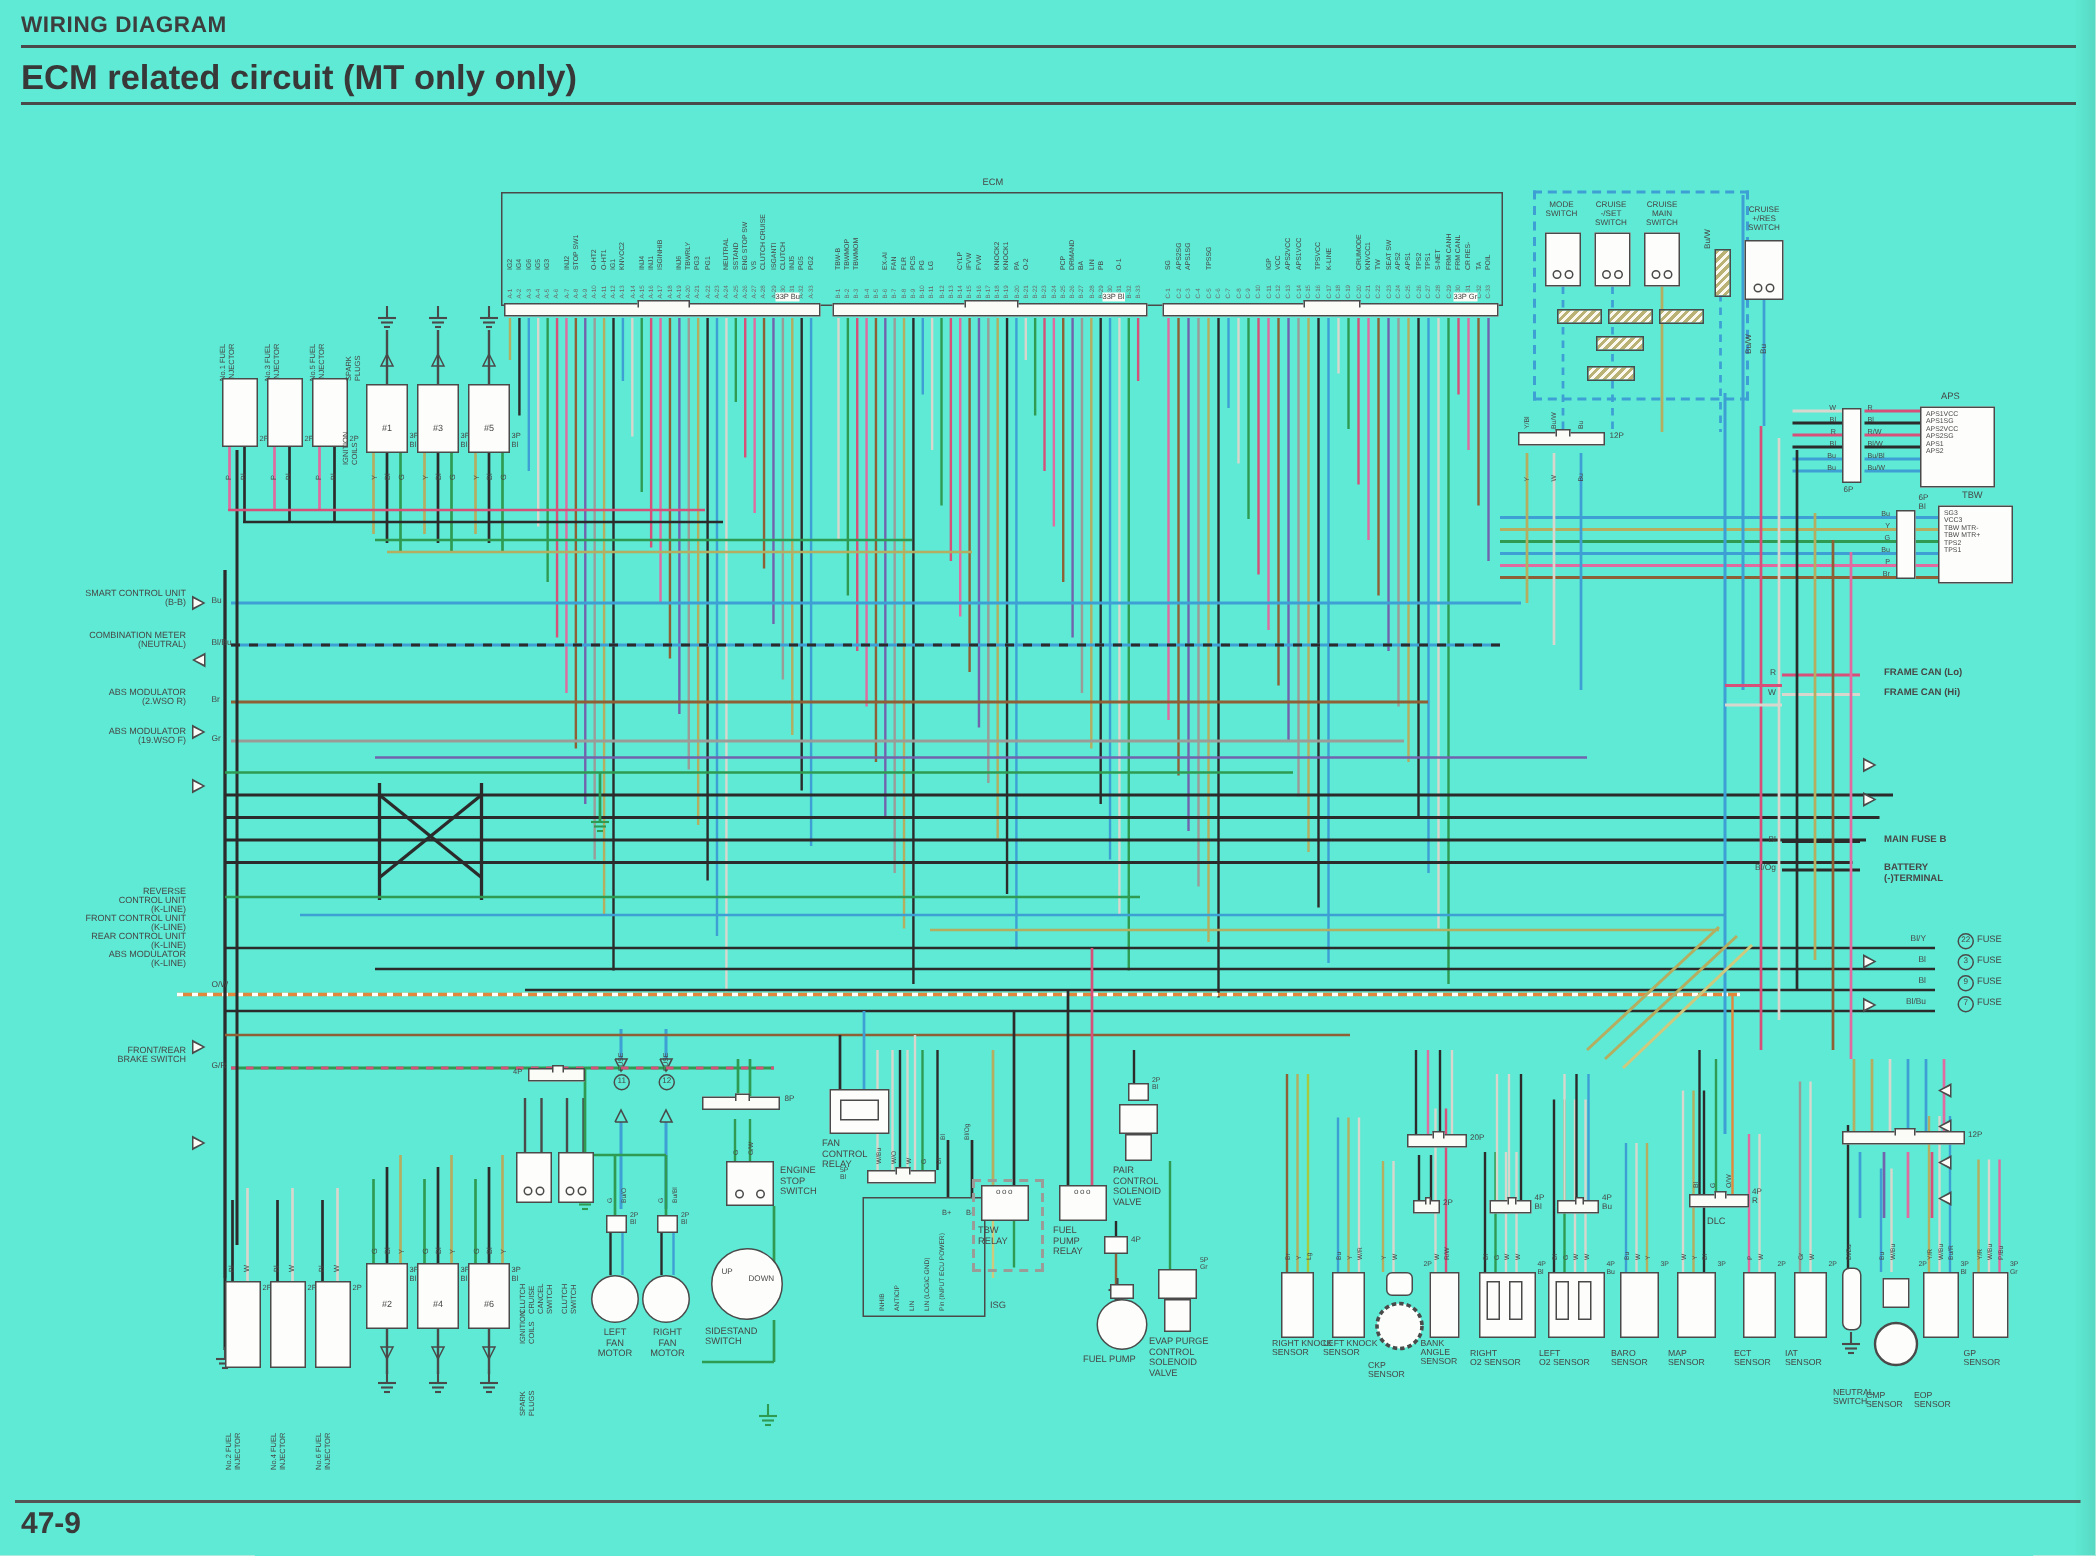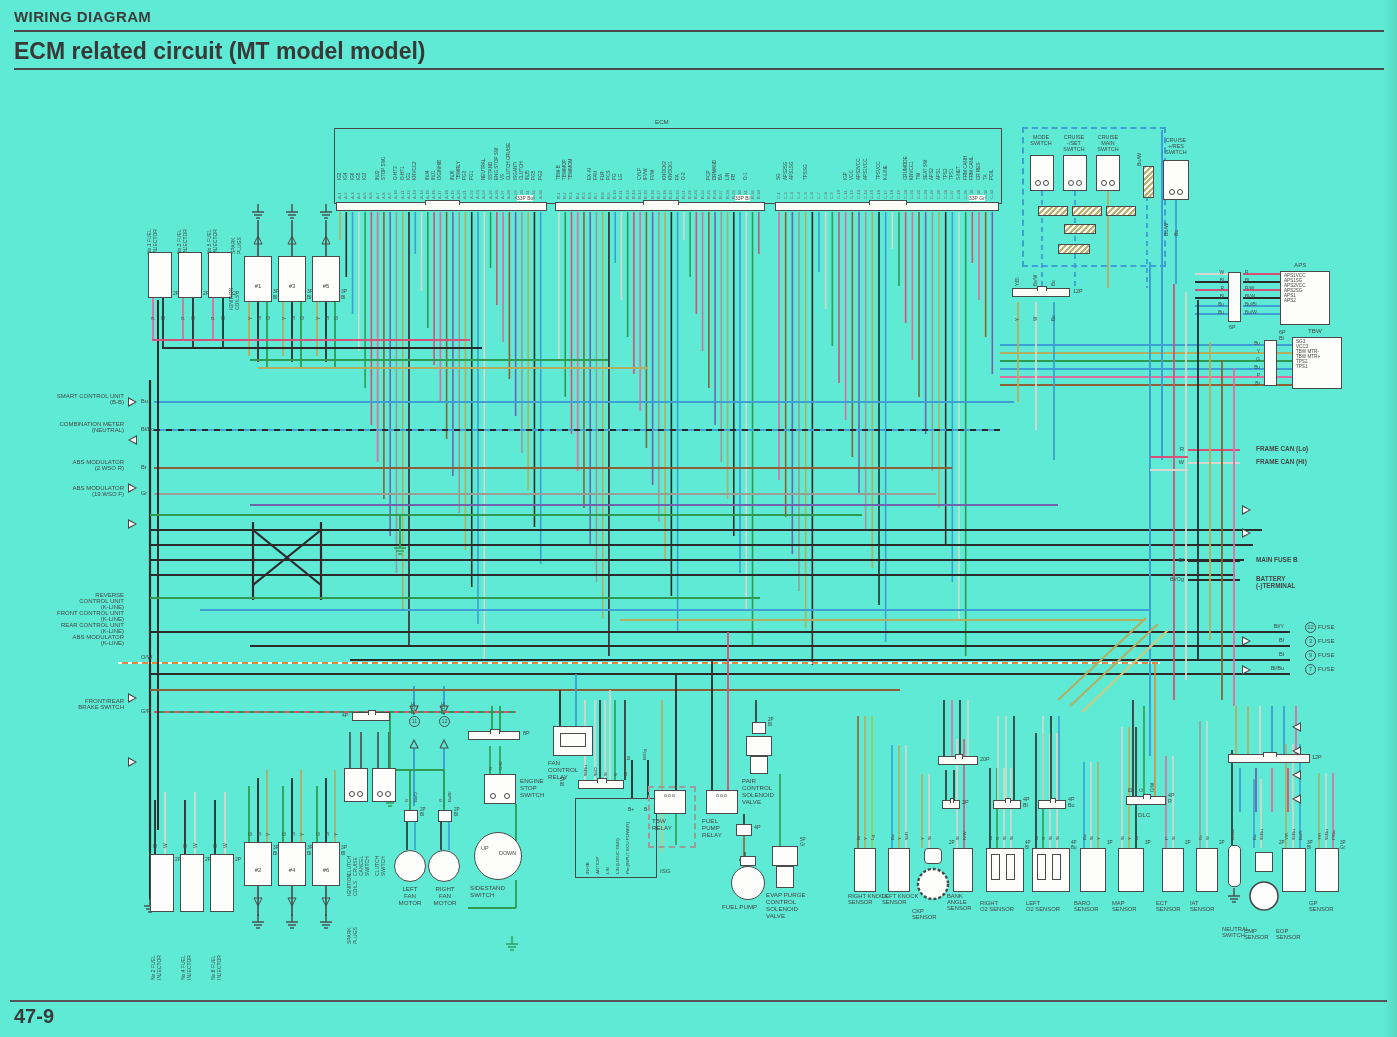--- a/index.html
+++ b/index.html
@@ -424,21 +424,21 @@
       <polyline points="998,716 998,800" fill="none" stroke="#d9d7cd" stroke-width="1.6"></polyline>
       <polyline points="1006,716 1006,800" fill="none" stroke="#d9d7cd" stroke-width="1.6"></polyline>
       <polyline points="1014,716 1014,800" fill="none" stroke="#2b2b2b" stroke-width="1.6"></polyline>
       <polyline points="1043,716 1043,800" fill="none" stroke="#d9d7cd" stroke-width="1.6"></polyline>
       <polyline points="1051,716 1051,800" fill="none" stroke="#2b2b2b" stroke-width="1.6"></polyline>
       <polyline points="1059,716 1059,800" fill="none" stroke="#3d9fd4" stroke-width="1.6"></polyline>
     </svg>
 
 <div class="abs" id="hdr-label">WIRING DIAGRAM</div>
 <div class="abs" id="hdr-rule1"></div>
-<div class="abs" id="page-title">ECM related circuit (MT model model)</div>
+<div class="abs" id="page-title">ECM related circuit (MT only only)</div>
 <div class="abs" id="hdr-rule2"></div>
 <div class="abs" id="ftr-rule"></div>
 <div class="abs" id="page-num">47-9</div>
 
 <div class="abs box" style="left:334px;top:128px;width:668px;height:76px;background:transparent;"></div>
 <div class="abs t6" style="left:655px;top:119px;">ECM</div>
 <div id="ecm-pins">
       <div class="abs rot" style="left:338px;top:136px;height:44px;font-size:4.6px;line-height:1;">IG2</div>
       <div class="abs rot" style="left:338px;top:182px;height:17px;font-size:4.2px;line-height:1;color:#6a6a6a;">A-1</div>
       <div class="abs rot" style="left:344.27272727272725px;top:136px;height:44px;font-size:4.6px;line-height:1;">IG4</div>

